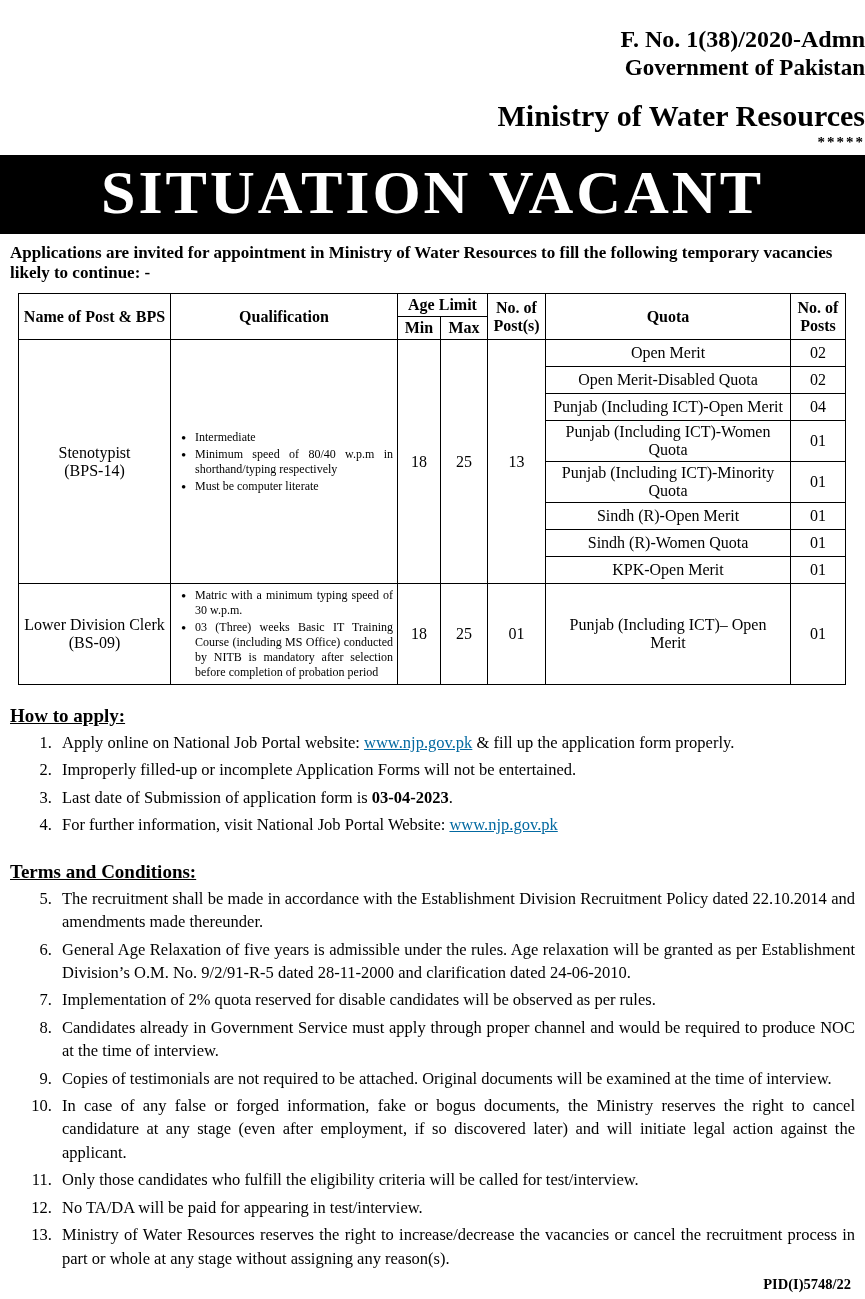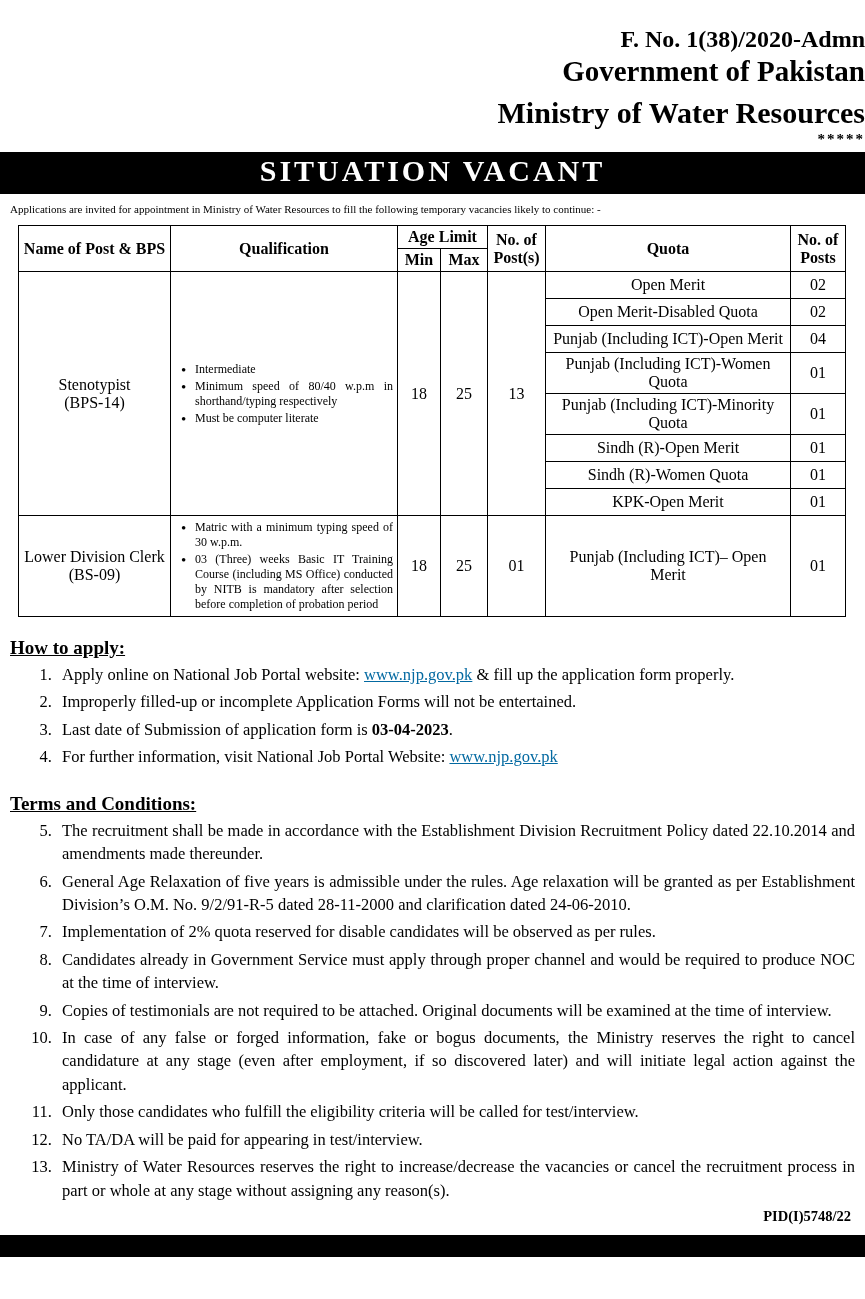--- a/index.html
+++ b/index.html
@@ -8,33 +8,33 @@
     width: 865px;
     font-family: "Liberation Serif", serif;
     color: #000;
     -webkit-font-smoothing: antialiased;
   }
   .page { width: 865px; min-height: 1299px; background: #fff; display: flex; flex-direction: column; }
 
   
   .doc-header { text-align: right; padding-top: 26px; }
   .file-no { font-size: 24px; font-weight: bold; }
-  .govt { font-size: 29px; font-weight: bold; margin-top: 2px; }
-  .ministry { font-size: 30px; font-weight: bold; margin-top: 8px; }
+  .govt { font-size: 23px; font-weight: bold; margin-top: 2px; }
+  .ministry { font-size: 30px; font-weight: bold; margin-top: 18px; }
   .stars { font-size: 15px; font-weight: bold; letter-spacing: 2px; margin-top: 1px; }
 
   
   .banner {
     background: #000; color: #fff; text-align: center;
     margin-top: 4px; padding: 2px 0 6px 0;
   }
-  .banner-title { font-size: 30px; font-weight: bold; letter-spacing: 3px; }
-
-  
-  .intro { font-size: 11px; padding: 9px 10px 8px 10px; }
+  .banner-title { font-size: 62px; font-weight: bold; letter-spacing: 3px; }
+
+  
+  .intro { font-size: 17px; padding: 9px 10px 8px 10px; font-weight: bold; }
 
   
   table.vacancy {
     border-collapse: collapse;
     margin: 2px 18px 0 18px;
     width: 827px;
     table-layout: fixed;
   }
   table.vacancy th, table.vacancy td {
     border: 1px solid #000;

